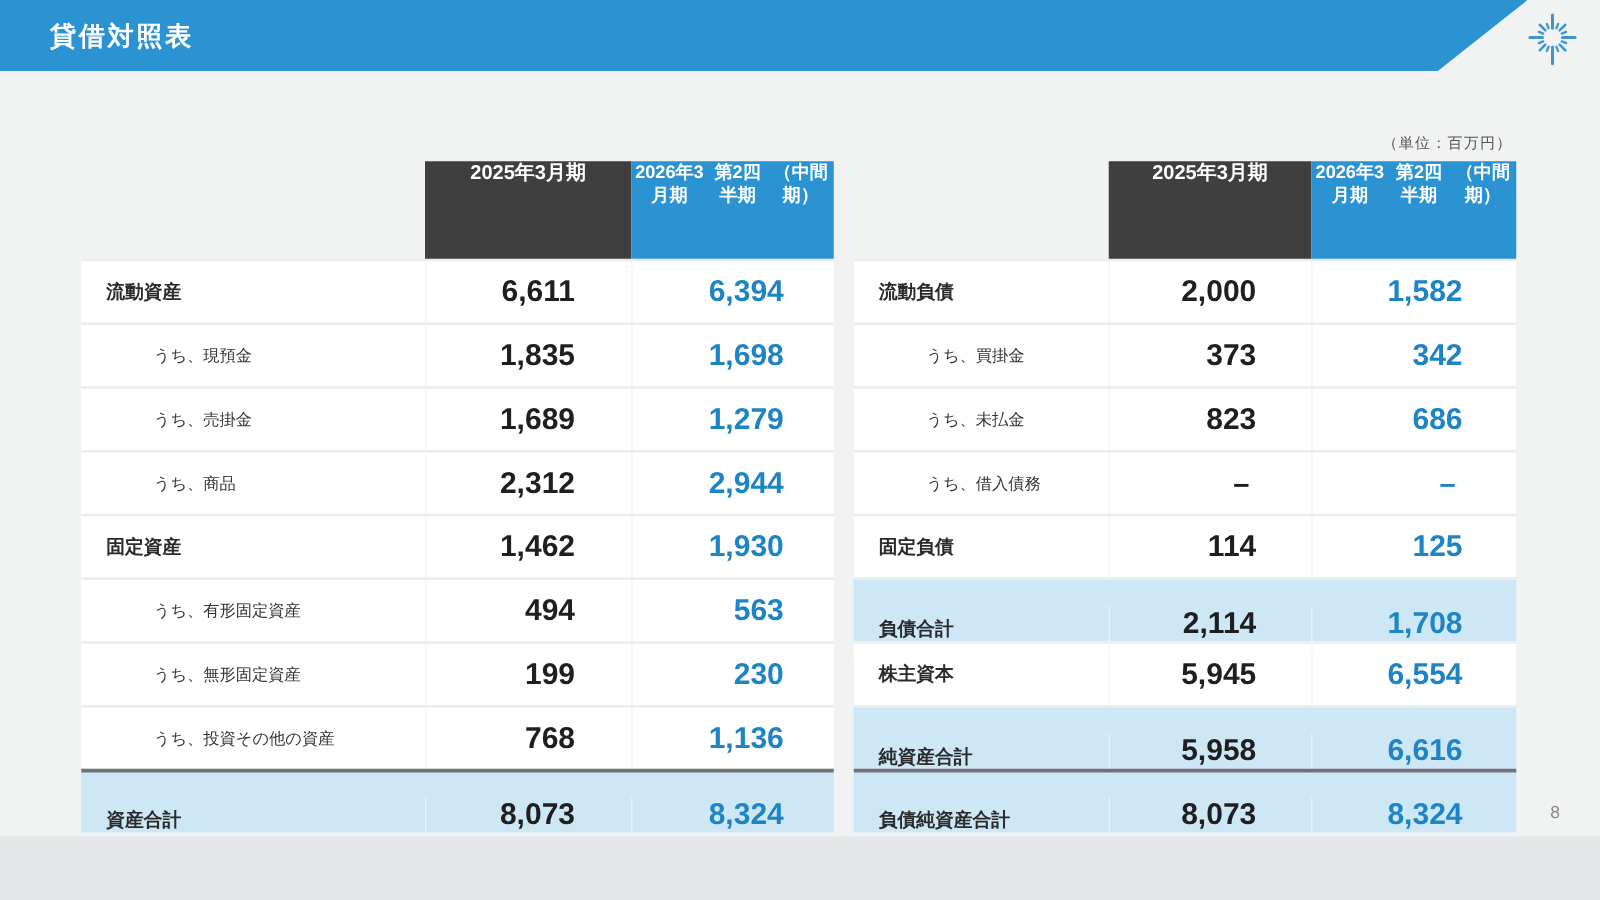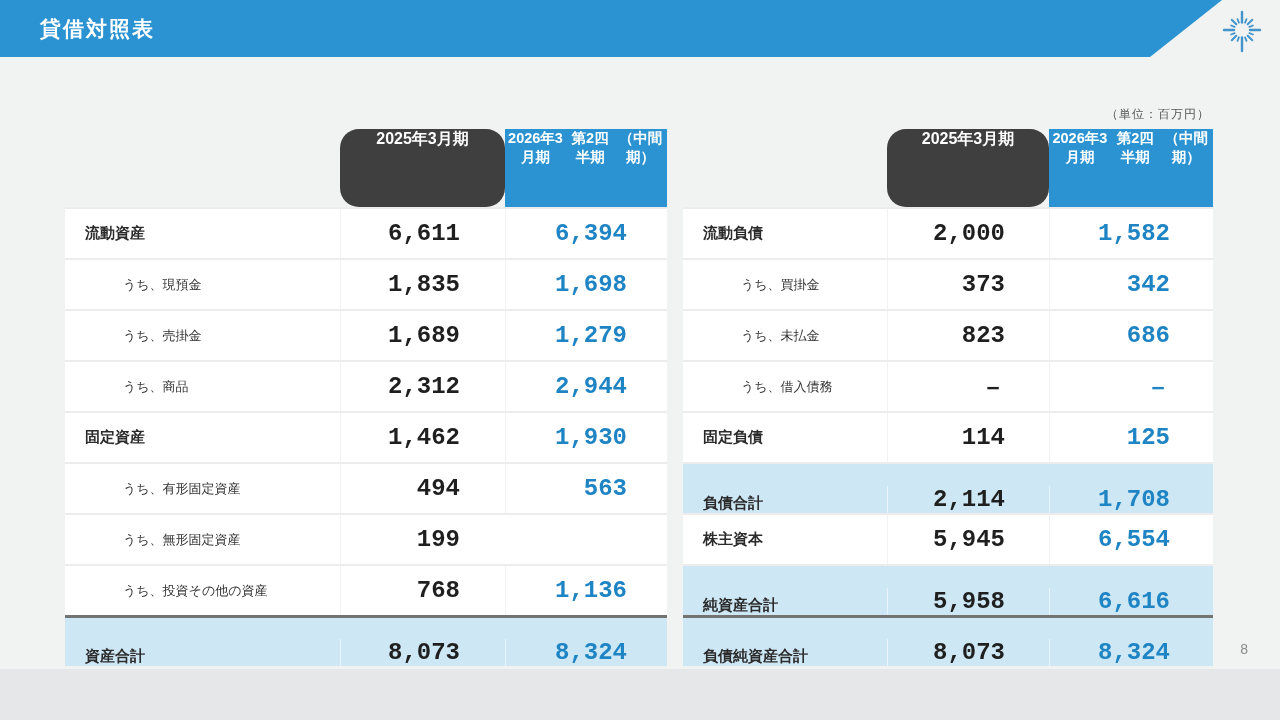--- a/index.html
+++ b/index.html
@@ -47,21 +47,21 @@
   .bs-table.right .spacer { width:204px; }
   .col-head {
     color:#fff; font-weight:bold; text-align:center;
     display:flex; flex-direction:row; justify-content:center;
     line-height:1.3;
   }
   .bs-table.left  .col-head.c1 { width:165px; }
   .bs-table.left  .col-head.c2 { width:162px; }
   .bs-table.right .col-head.c1 { width:162px; }
   .bs-table.right .col-head.c2 { width:164px; }
-  .col-head.c1 { background:#3f3f3f; font-size:16px;border-radius:19px; }
+  .col-head.c1 { background:#3f3f3f; font-size:16px; }
   .col-head.c2 { background:#2b93d1; font-size:14.5px; }
 
   .row {
     display:flex; height:51px; background:#ffffff;
     border-top:2px solid #ececec; align-items:stretch;
   }
   .row:first-of-type { border-top:none; }
   .row.subtotal, .row.grand { background:#cde7f5;align-items:flex-end; }
   .row.grand { border-top:3px solid #737373; }
 
@@ -73,21 +73,20 @@
   .bs-table.left  .c-label { width:275px; }
   .bs-table.right .c-label { width:204px; }
   .row.child .c-label {
     font-weight:normal; font-size:13px; color:#333;
     padding-left:58px;
   }
   .c-val {
     display:flex; align-items:center; justify-content:flex-end;
     font-size:24px; font-weight:bold; color:#1f1f1f;
     border-left:1px solid #f2f2f2;
-    font-family:Liberation Mono, monospace;
   }
   .row.subtotal .c-val, .row.grand .c-val { border-left:1px solid rgba(255,255,255,.55); }
   .bs-table.left  .c-val.v1 { width:165px; padding-right:45px; }
   .bs-table.left  .c-val.v2 { width:162px; padding-right:40px; }
   .bs-table.right .c-val.v1 { width:162px; padding-right:44px; }
   .bs-table.right .c-val.v2 { width:164px; padding-right:43px; }
   .c-val.v2 { color:#1e84c4; }
 </style>
 </head>
 <body>
@@ -160,20 +159,21 @@
       <div class="c-val v2">1,930</div>
     </div>
     <div class="row child">
       <div class="c-label">うち、有形固定資産</div>
       <div class="c-val v1">494</div>
       <div class="c-val v2">563</div>
     </div>
     <div class="row child">
       <div class="c-label">うち、無形固定資産</div>
       <div class="c-val v1">199</div>
+      <div class="c-val v2">230</div>
     </div>
     <div class="row child">
       <div class="c-label">うち、投資その他の資産</div>
       <div class="c-val v1">768</div>
       <div class="c-val v2">1,136</div>
     </div>
     <div class="row grand">
       <div class="c-label">資産合計</div>
       <div class="c-val v1">8,073</div>
       <div class="c-val v2">8,324</div>

